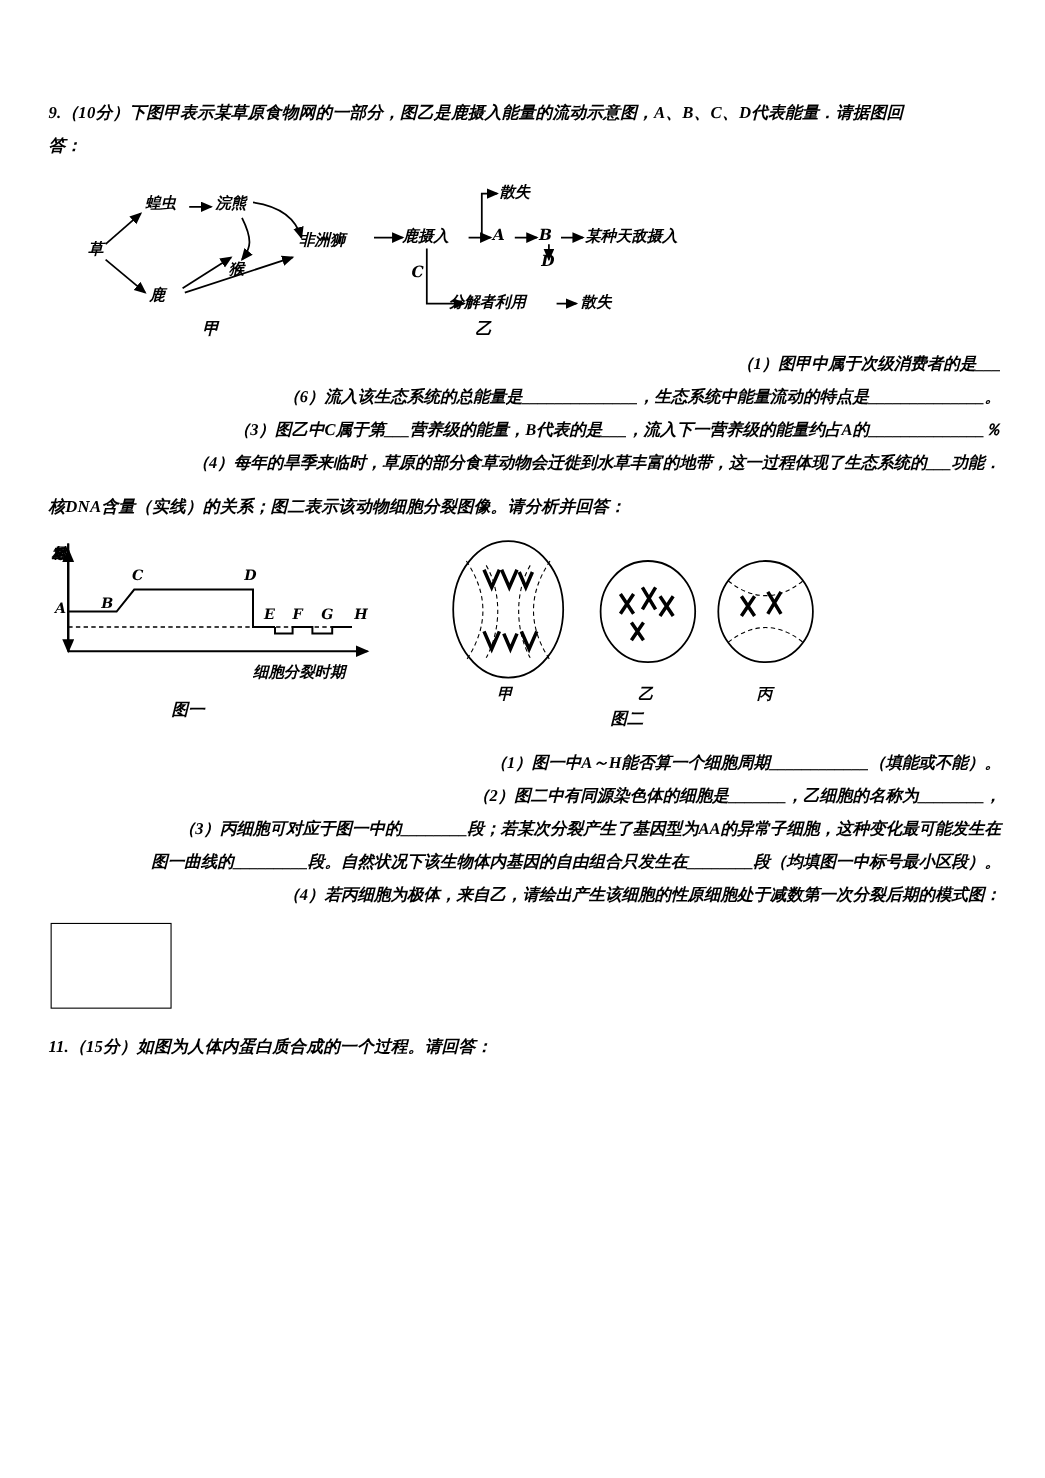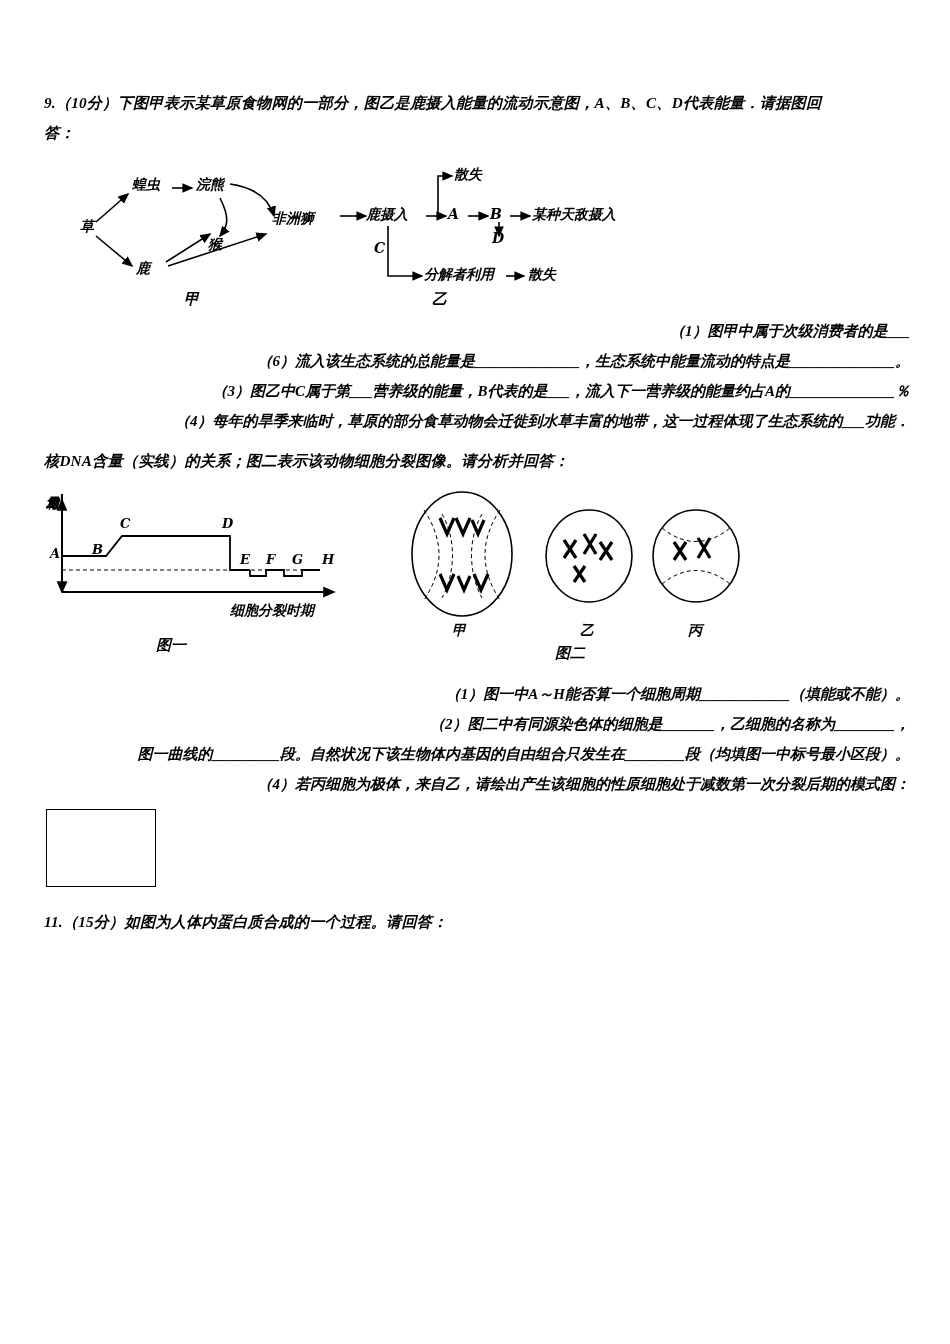--- a/index.html
+++ b/index.html
@@ -140,21 +140,21 @@
         <span class="lbl" style="left:228px; top:56px;">非洲狮</span>
         <span class="lbl" style="left:92px; top:106px;">鹿</span>
 
         <span class="lbl" style="left:410px; top:12px;">散失</span>
         <span class="lbl" style="left:322px; top:52px;">鹿摄入</span>
         <span class="lbl" style="left:404px; top:52px;">A</span>
         <span class="lbl" style="left:446px; top:52px;">B</span>
         <span class="lbl" style="left:488px; top:52px;">某种天敌摄入</span>
         <span class="lbl" style="left:330px; top:86px;">C</span>
         <span class="lbl" style="left:448px; top:76px;">D</span>
-        <span class="lbl" style="left:380px; top:112px;">分解者利用</span>
+        <span class="lbl" style="left:364px; top:112px;">分解者利用</span>
         <span class="lbl" style="left:484px; top:112px;">散失</span>
 
         <span class="fig-cap" style="left:140px; top:136px;">甲</span>
         <span class="fig-cap" style="left:388px; top:136px;">乙</span>
       </div>
 
       <div class="sub-line">（1）图甲中属于次级消费者的是___</div>
       <div class="sub-line">（6）流入该生态系统的总能量是______________，生态系统中能量流动的特点是______________。</div>
       <div class="sub-line">（3）图乙中C属于第___营养级的能量，B代表的是___，流入下一营养级的能量约占A的______________％</div>
       <div class="sub-line">（4）每年的旱季来临时，草原的部分食草动物会迁徙到水草丰富的地带，这一过程体现了生态系统的___功能．</div>
@@ -231,20 +231,21 @@
         <span class="fig-cap" style="left:112px; top:152px;">图一</span>
 
         <span class="lbl" style="left:408px; top:138px;">甲</span>
         <span class="lbl" style="left:536px; top:138px;">乙</span>
         <span class="lbl" style="left:644px; top:138px;">丙</span>
         <span class="fig-cap" style="left:511px; top:160px;">图二</span>
       </div>
 
       <div class="sub-line">（1）图一中A～H能否算一个细胞周期____________（填能或不能）。</div>
       <div class="sub-line">（2）图二中有同源染色体的细胞是_______，乙细胞的名称为________，</div>
+      <div class="sub-line">（3）丙细胞可对应于图一中的________段；若某次分裂产生了基因型为AA的异常子细胞，这种变化最可能发生在</div>
       <div class="sub-line">图一曲线的_________段。自然状况下该生物体内基因的自由组合只发生在________段（均填图一中标号最小区段）。</div>
       <div class="sub-line">（4）若丙细胞为极体，来自乙，请绘出产生该细胞的性原细胞处于减数第一次分裂后期的模式图：</div>
 
       <div class="answer-box"></div>
     </div>
 
     <div class="spacer-md"></div>
 
     <div class="q-block">
       <div class="q-line">

